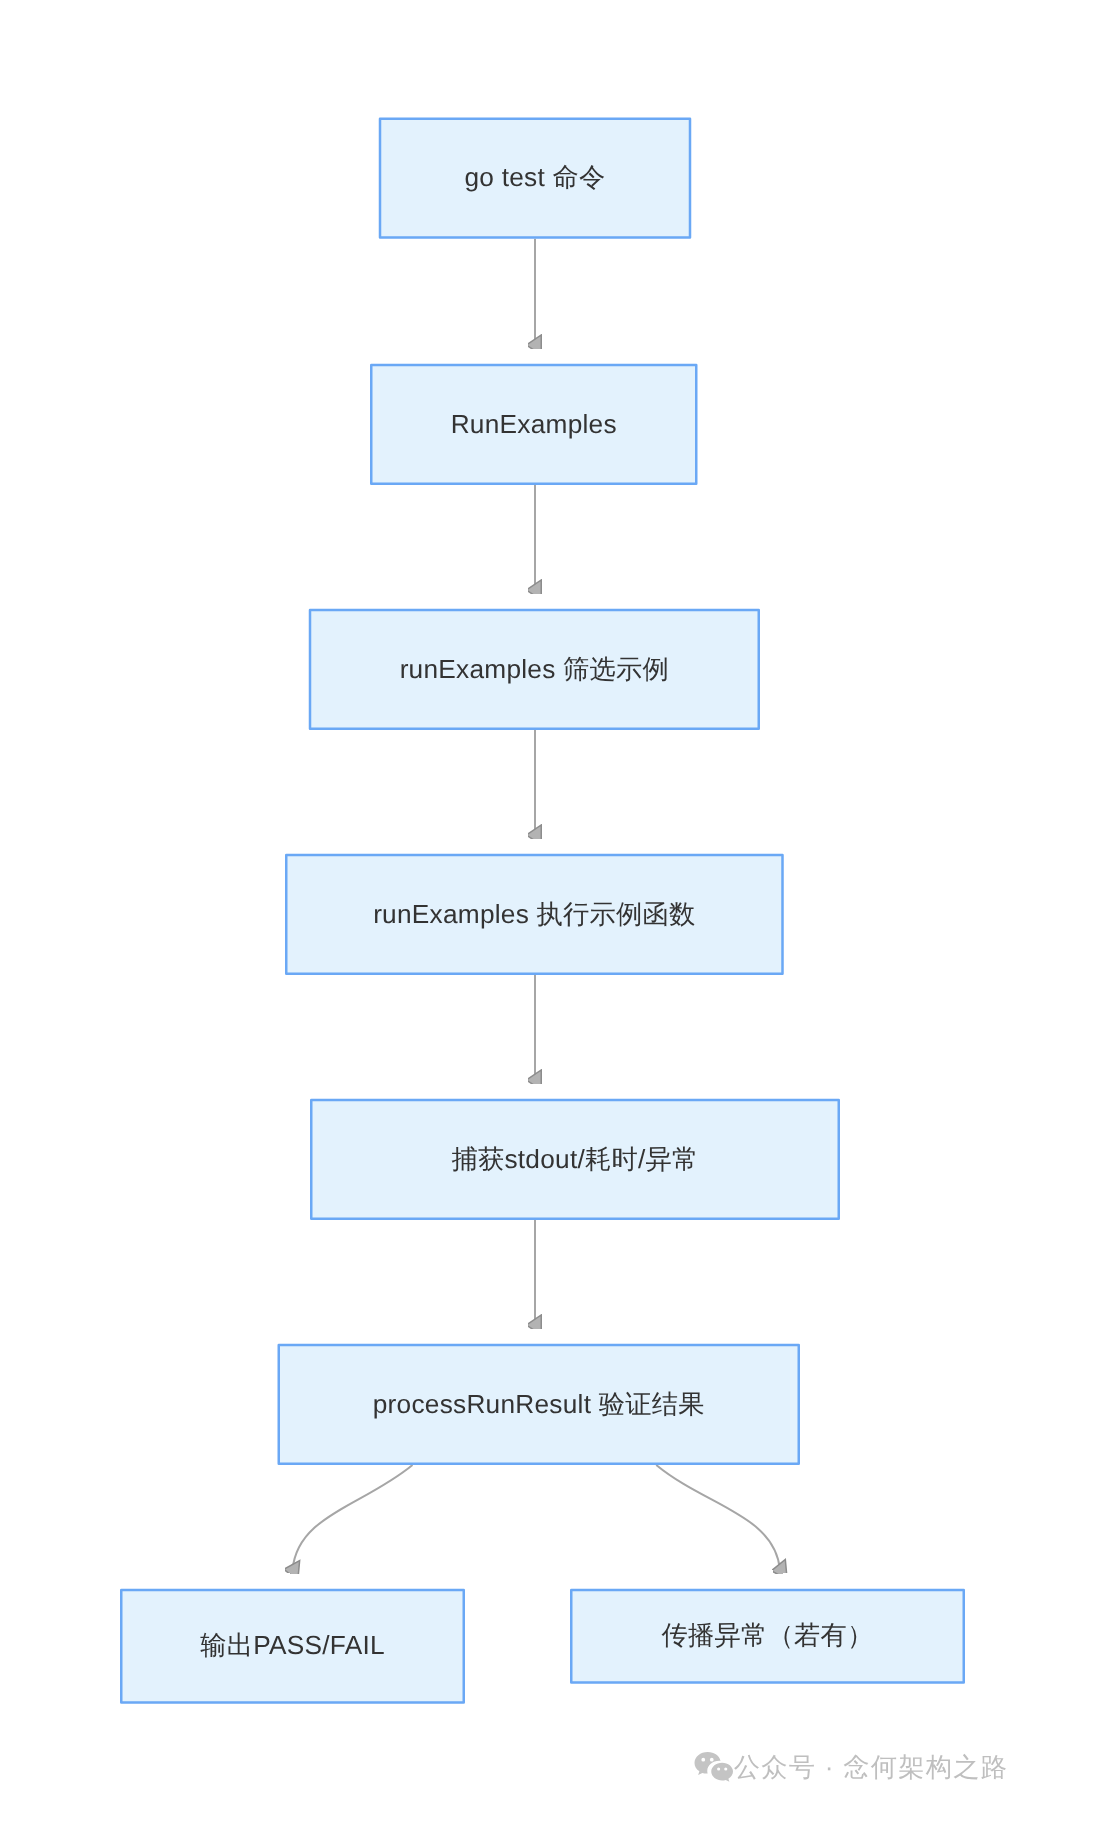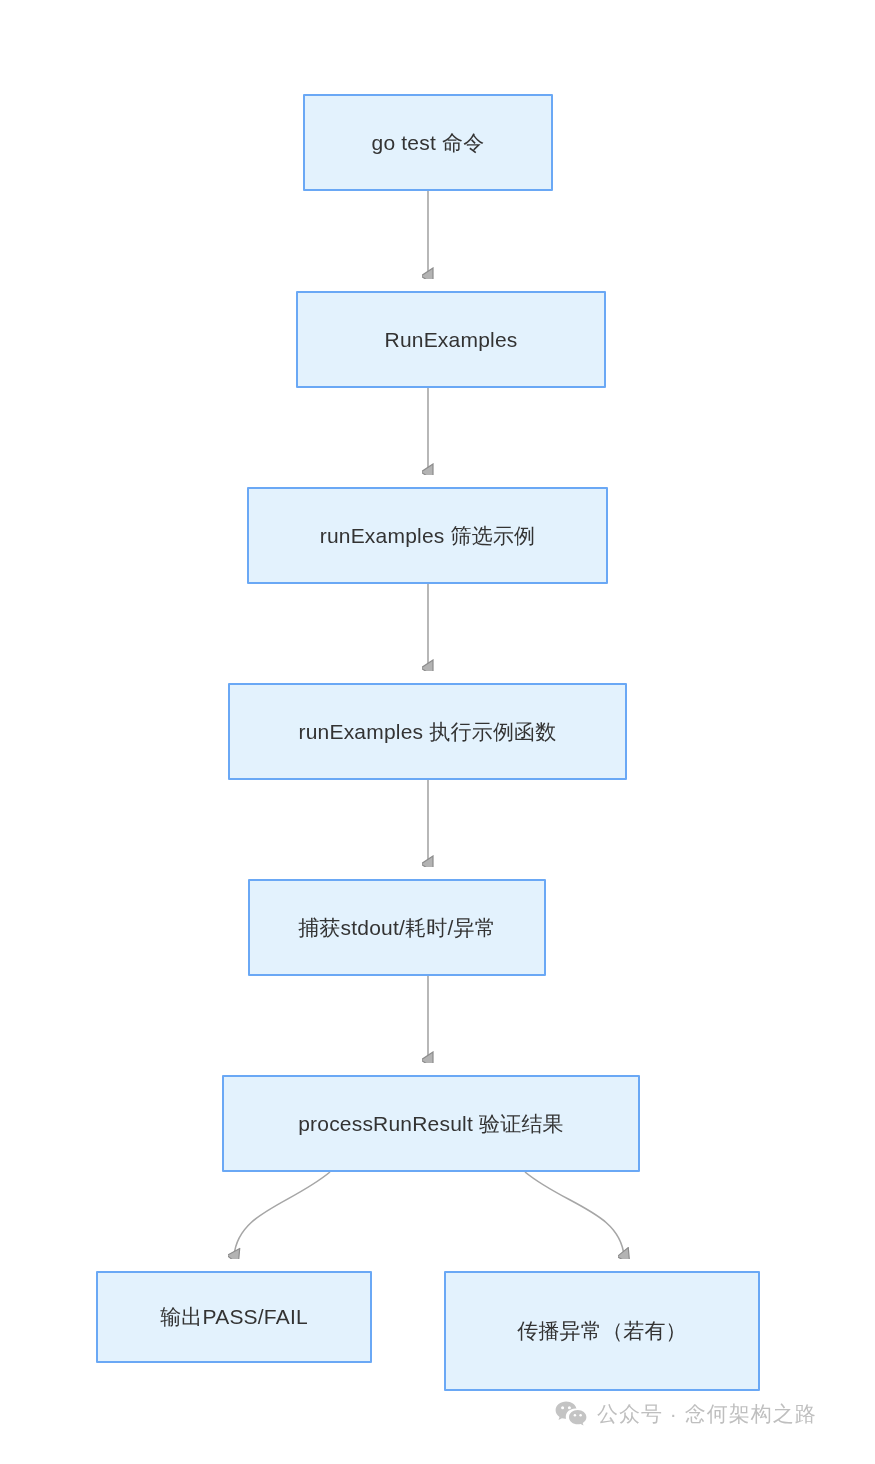--- a/index.html
+++ b/index.html
@@ -51,21 +51,20 @@
     white-space: nowrap;
   }
 
   
   #watermark {
     position: absolute;
     left: 555px;
     top: 1400px;
     display: flex;
     align-items: center;
-    gap: 10px;
     color: #bfbfbf;
   }
   #watermark .wm-text {
     font-size: 21px;
     color: #bfbfbf;
     white-space: nowrap;
     letter-spacing: 1px;
   }
   .wechat-icon {
     display: block;
@@ -94,45 +93,45 @@
     <g stroke="#a6a6a6" stroke-width="1.6" fill="none">
       <path d="M 330 1172 C 290 1205, 238 1212, 234 1256" marker-end="url(#arrowhead)"></path>
       <path d="M 525 1172 C 565 1205, 620 1212, 624 1256" marker-end="url(#arrowhead)"></path>
     </g>
   </svg>
 
   <div class="node" style="left:303px; top:94px; width:250px; height:97px;">
     <span class="node-label">go test 命令</span>
   </div>
 
-  <div class="node" style="left:296px; top:291px; width:310px; height:97px;">
+  <div class="node" style="left:296px; top:291px; width:262px; height:97px;">
     <span class="node-label">RunExamples</span>
   </div>
 
   <div class="node" style="left:247px; top:487px; width:361px; height:97px;align-items:center;">
     <span class="node-label">runExamples 筛选示例</span>
   </div>
 
   <div class="node" style="left:228px; top:683px; width:399px; height:97px;">
     <span class="node-label">runExamples 执行示例函数</span>
   </div>
 
-  <div class="node" style="left:248px; top:879px; width:298px; height:97px;align-items:center;">
+  <div class="node" style="left:248px; top:879px; width:424px; height:97px;align-items:center;">
     <span class="node-label">捕获stdout/耗时/异常</span>
   </div>
 
   <div class="node" style="left:222px; top:1075px; width:418px; height:97px;">
     <span class="node-label">processRunResult 验证结果</span>
   </div>
 
   <div class="node" style="left:96px; top:1271px; width:276px; height:92px;text-align:center;">
     <span class="node-label">输出PASS/FAIL</span>
   </div>
 
-  <div class="node" style="left:444px; top:1271px; width:316px; height:120px;">
+  <div class="node" style="left:456px; top:1271px; width:316px; height:76px;">
     <span class="node-label">传播异常（若有）</span>
   </div>
 
   <div id="watermark">
     <span>
       <svg class="wechat-icon" width="32" height="27" viewBox="0 0 32 27" xmlns="http://www.w3.org/2000/svg" aria-hidden="true">
         <g fill="#c4c4c4">
           <path d="M11.2 0.6C5.3 0.6 0.6 4.5 0.6 9.3c0 2.7 1.5 5.1 3.9 6.7l-1 3 3.4-1.7c1.1 0.3 2.2 0.5 3.3 0.5 0.3 0 0.6 0 0.9 0-0.2-0.7-0.3-1.4-0.3-2.1 0-4.5 4.3-8.1 9.6-8.1 0.3 0 0.7 0 1 0.1C20.6 3.5 16.4 0.6 11.2 0.6z"></path>
           <circle cx="7.6" cy="6.7" r="1.5" fill="#ffffff"></circle>
           <circle cx="14.4" cy="6.7" r="1.5" fill="#ffffff"></circle>

